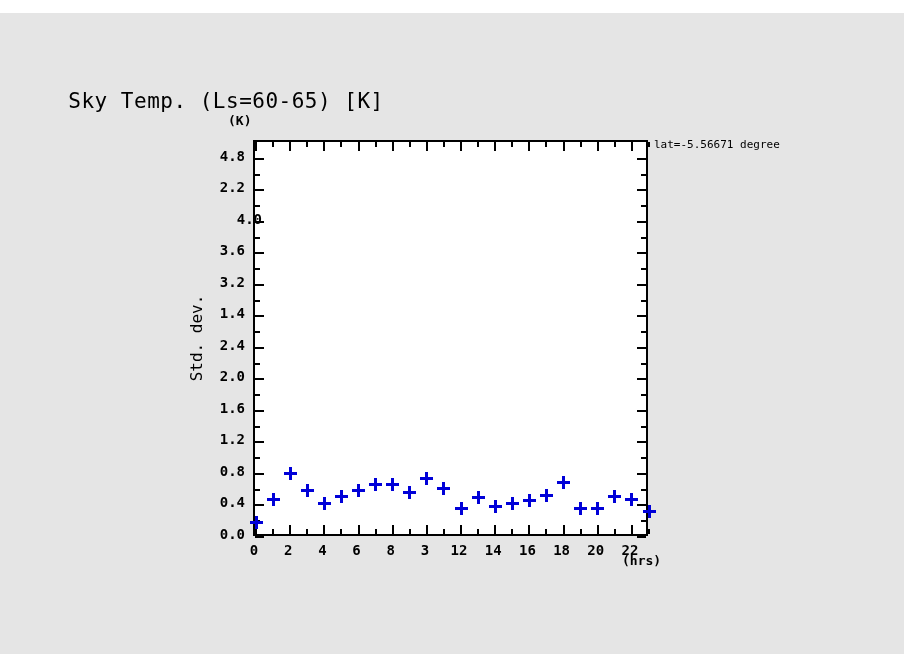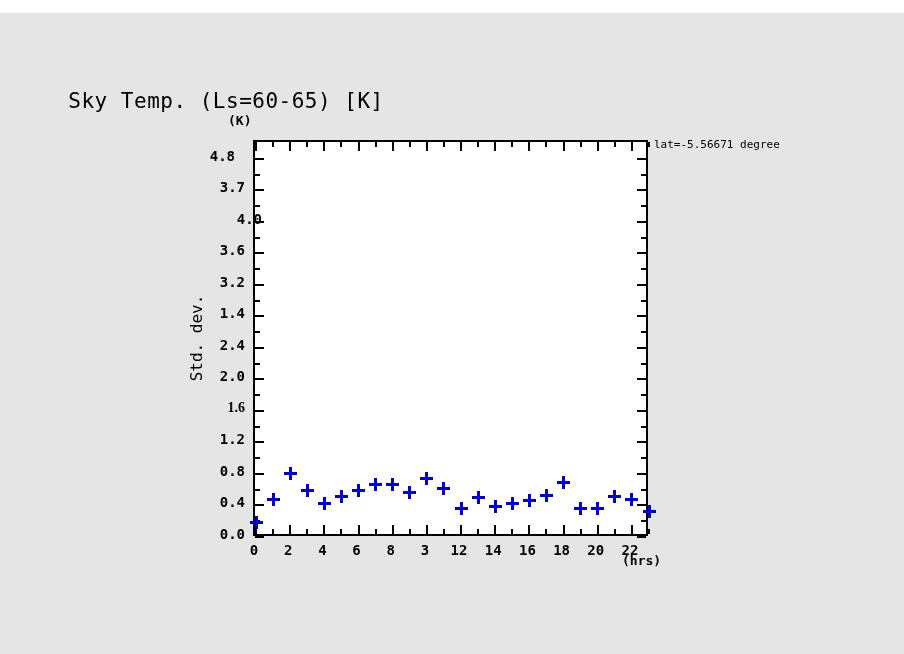--- a/index.html
+++ b/index.html
@@ -313,29 +313,29 @@
   <div id="x-unit">(hrs)</div>
 
   <div id="annotation">
     <div>lat=-5.56671 degree</div>
   </div>
 
 <div class="ylabel" style="left: 201px; width: 44px; top: 513px;">0.0</div>
     <div class="ylabel" style="left: 201px; width: 44px; top: 481.48px;">0.4</div>
     <div class="ylabel" style="left: 201px; width: 44px; top: 449.96px;">0.8</div>
     <div class="ylabel" style="left: 201px; width: 44px; top: 418.44px;">1.2</div>
-    <div class="ylabel" style="left: 201px; width: 44px; top: 386.92px; font-family: Liberation Serif, serif;">1.6</div>
+    <div class="ylabel" style="left: 201px; width: 44px; top: 386.92px;">1.6</div>
     <div class="ylabel" style="left: 201px; width: 44px; top: 355.4px;">2.0</div>
     <div class="ylabel" style="left: 201px; width: 44px; top: 323.88px;">2.4</div>
     <div class="ylabel" style="left: 201px; width: 44px; top: 292.36px;">1.4</div>
     <div class="ylabel" style="left: 201px; width: 44px; top: 260.84px;">3.2</div>
     <div class="ylabel" style="left: 201px; width: 44px; top: 229.32px;">3.6</div>
     <div class="ylabel" style="left: 218px; width: 44px; top: 197.8px;">4.0</div>
-    <div class="ylabel" style="left: 201px; width: 44px; top: 166.28px;">3.7</div>
-    <div class="ylabel" style="left: 191px; width: 44px; top: 134.76px;">4.8</div>
+    <div class="ylabel" style="left: 201px; width: 44px; top: 166.28px;">2.2</div>
+    <div class="ylabel" style="left: 201px; width: 44px; top: 134.76px;">4.8</div>
     <div class="xlabel" style="left: 224px; width: 60px; top: 529px;">0</div>
     <div class="xlabel" style="left: 258.174px; width: 60px; top: 529px;">2</div>
     <div class="xlabel" style="left: 292.348px; width: 60px; top: 529px;">4</div>
     <div class="xlabel" style="left: 326.522px; width: 60px; top: 529px;">6</div>
     <div class="xlabel" style="left: 360.696px; width: 60px; top: 529px;">8</div>
     <div class="xlabel" style="left: 394.87px; width: 60px; top: 529px;">3</div>
     <div class="xlabel" style="left: 429.043px; width: 60px; top: 529px;">12</div>
     <div class="xlabel" style="left: 463.217px; width: 60px; top: 529px;">14</div>
     <div class="xlabel" style="left: 497.391px; width: 60px; top: 529px;">16</div>
     <div class="xlabel" style="left: 531.565px; width: 60px; top: 529px;">18</div>

